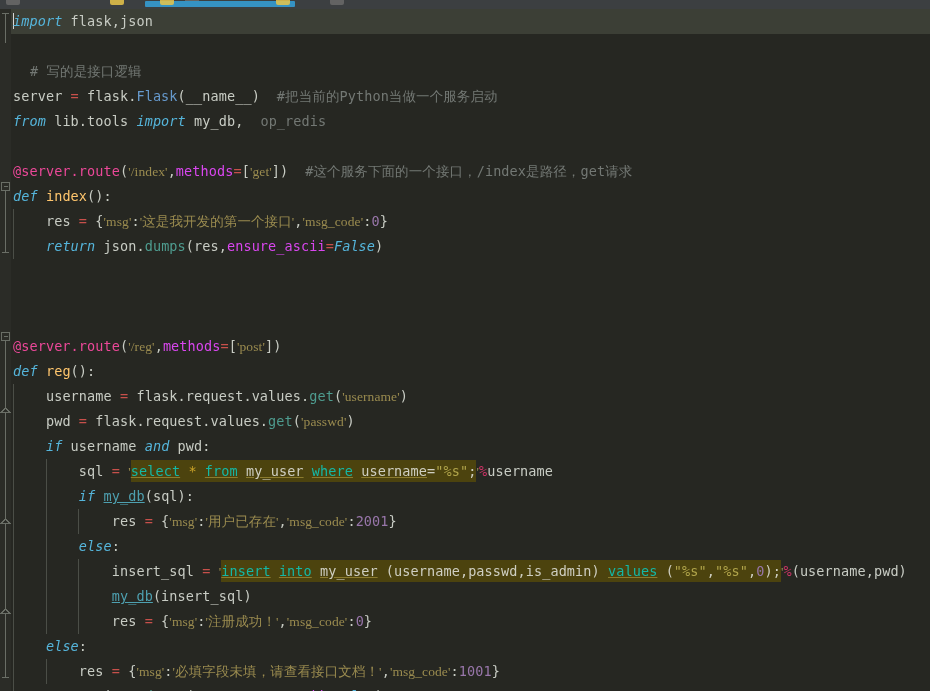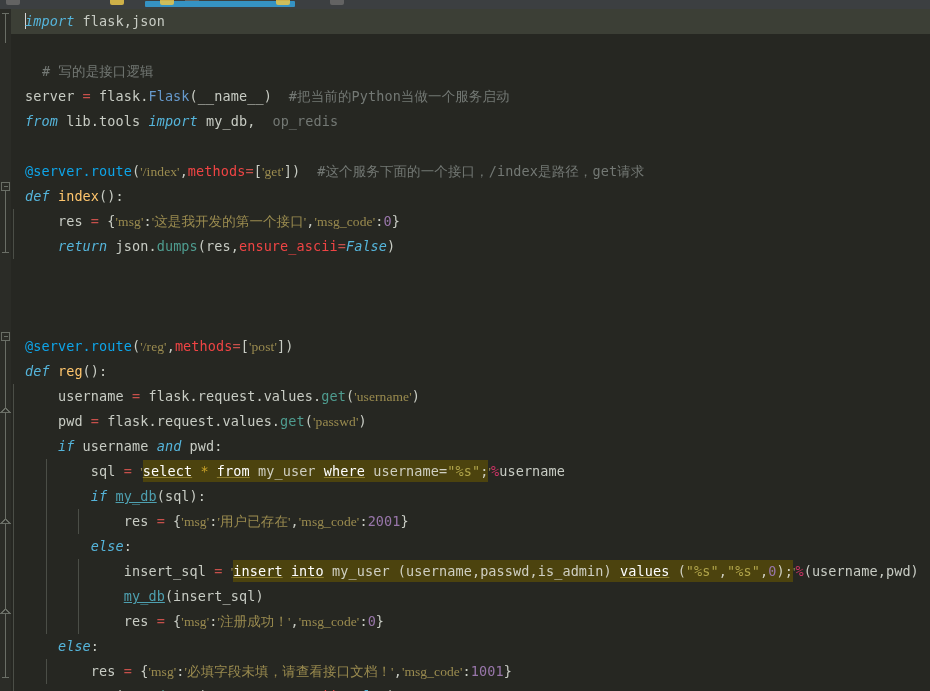--- a/index.html
+++ b/index.html
@@ -33,21 +33,21 @@
   }
   
   #foldsvg{position:absolute;left:0;top:0;width:11px;height:682px;}
 
   #code{
     position:absolute;left:11px;top:0;width:919px;height:682px;
     font-size:13.5px;line-height:25px;letter-spacing:.1px;
     white-space:pre;
   }
   .line{
-    position:relative;height:25px;padding-left:14px;color:#A9B7C6;
+    position:relative;height:25px;padding-left:2px;color:#A9B7C6;
     box-sizing:border-box;
   }
   .line.cur{background:#3C3F36;}
   .ind-guide{
     position:absolute;top:0;width:1px;height:25px;background:#4B4E47;
   }
 
   
   .caret{
     display:inline-block;width:1px;height:16px;background:#D6D6D6;
@@ -58,32 +58,32 @@
   .kw    {color:#55B5DB;font-style:italic;}                      
   .def   {color:#FFC66D;}                      
   .cls   {color:#6699CC;}                      
   .fn    {color:#4E9C8F;}                      
   .mydb  {color:#4EA0B0;text-decoration:underline;}
   .txt   {color:#C8CCC4;}                      
   .op    {color:#C7504B;}                      
   .str   {color:#9A8B4F;font-family:Liberation Serif, serif;}
   .num   {color:#9876AA;}
   .cmt   {color:#737874;margin-left:17px;}                      
-  .dec   {color:#0ea5e9;}                      
-  .kwarg {color:#ef4444;}                      
+  .dec   {color:#ec4899;}                      
+  .kwarg {color:#d946ef;}                      
   .pct   {color:#CC3366;}                      
   .punc  {color:#C8CCC4;}
 
   
   .sqlbg{
     background:#4C430E;
     box-shadow:0 -3px 0 0 #4C430E,0 3px 0 0 #4C430E;
   }
-  .sqlkw {color:#ffffff;text-decoration:underline;text-decoration-color:#8B7B2E;}
-  .sqlid {color:#CFCFC2;text-decoration-color:#8B7B2E;}
+  .sqlkw {color:#14b8a6;text-decoration:underline;text-decoration-color:#8B7B2E;}
+  .sqlid {color:#CFCFC2;text-decoration:underline;text-decoration-color:#8B7B2E;}
   .sqlpn {color:#CFCFC2;}
   .sqlstr{color:#B0A44A;}
   .sqlnum{color:#9876AA;}
   .sqlstar{color:#C9A227;}
 </style>
 </head>
 <body>
 
 <div id="toolbar">
   <div class="tb-ico" style="left:6px;background:#6A6A6A;"></div>

